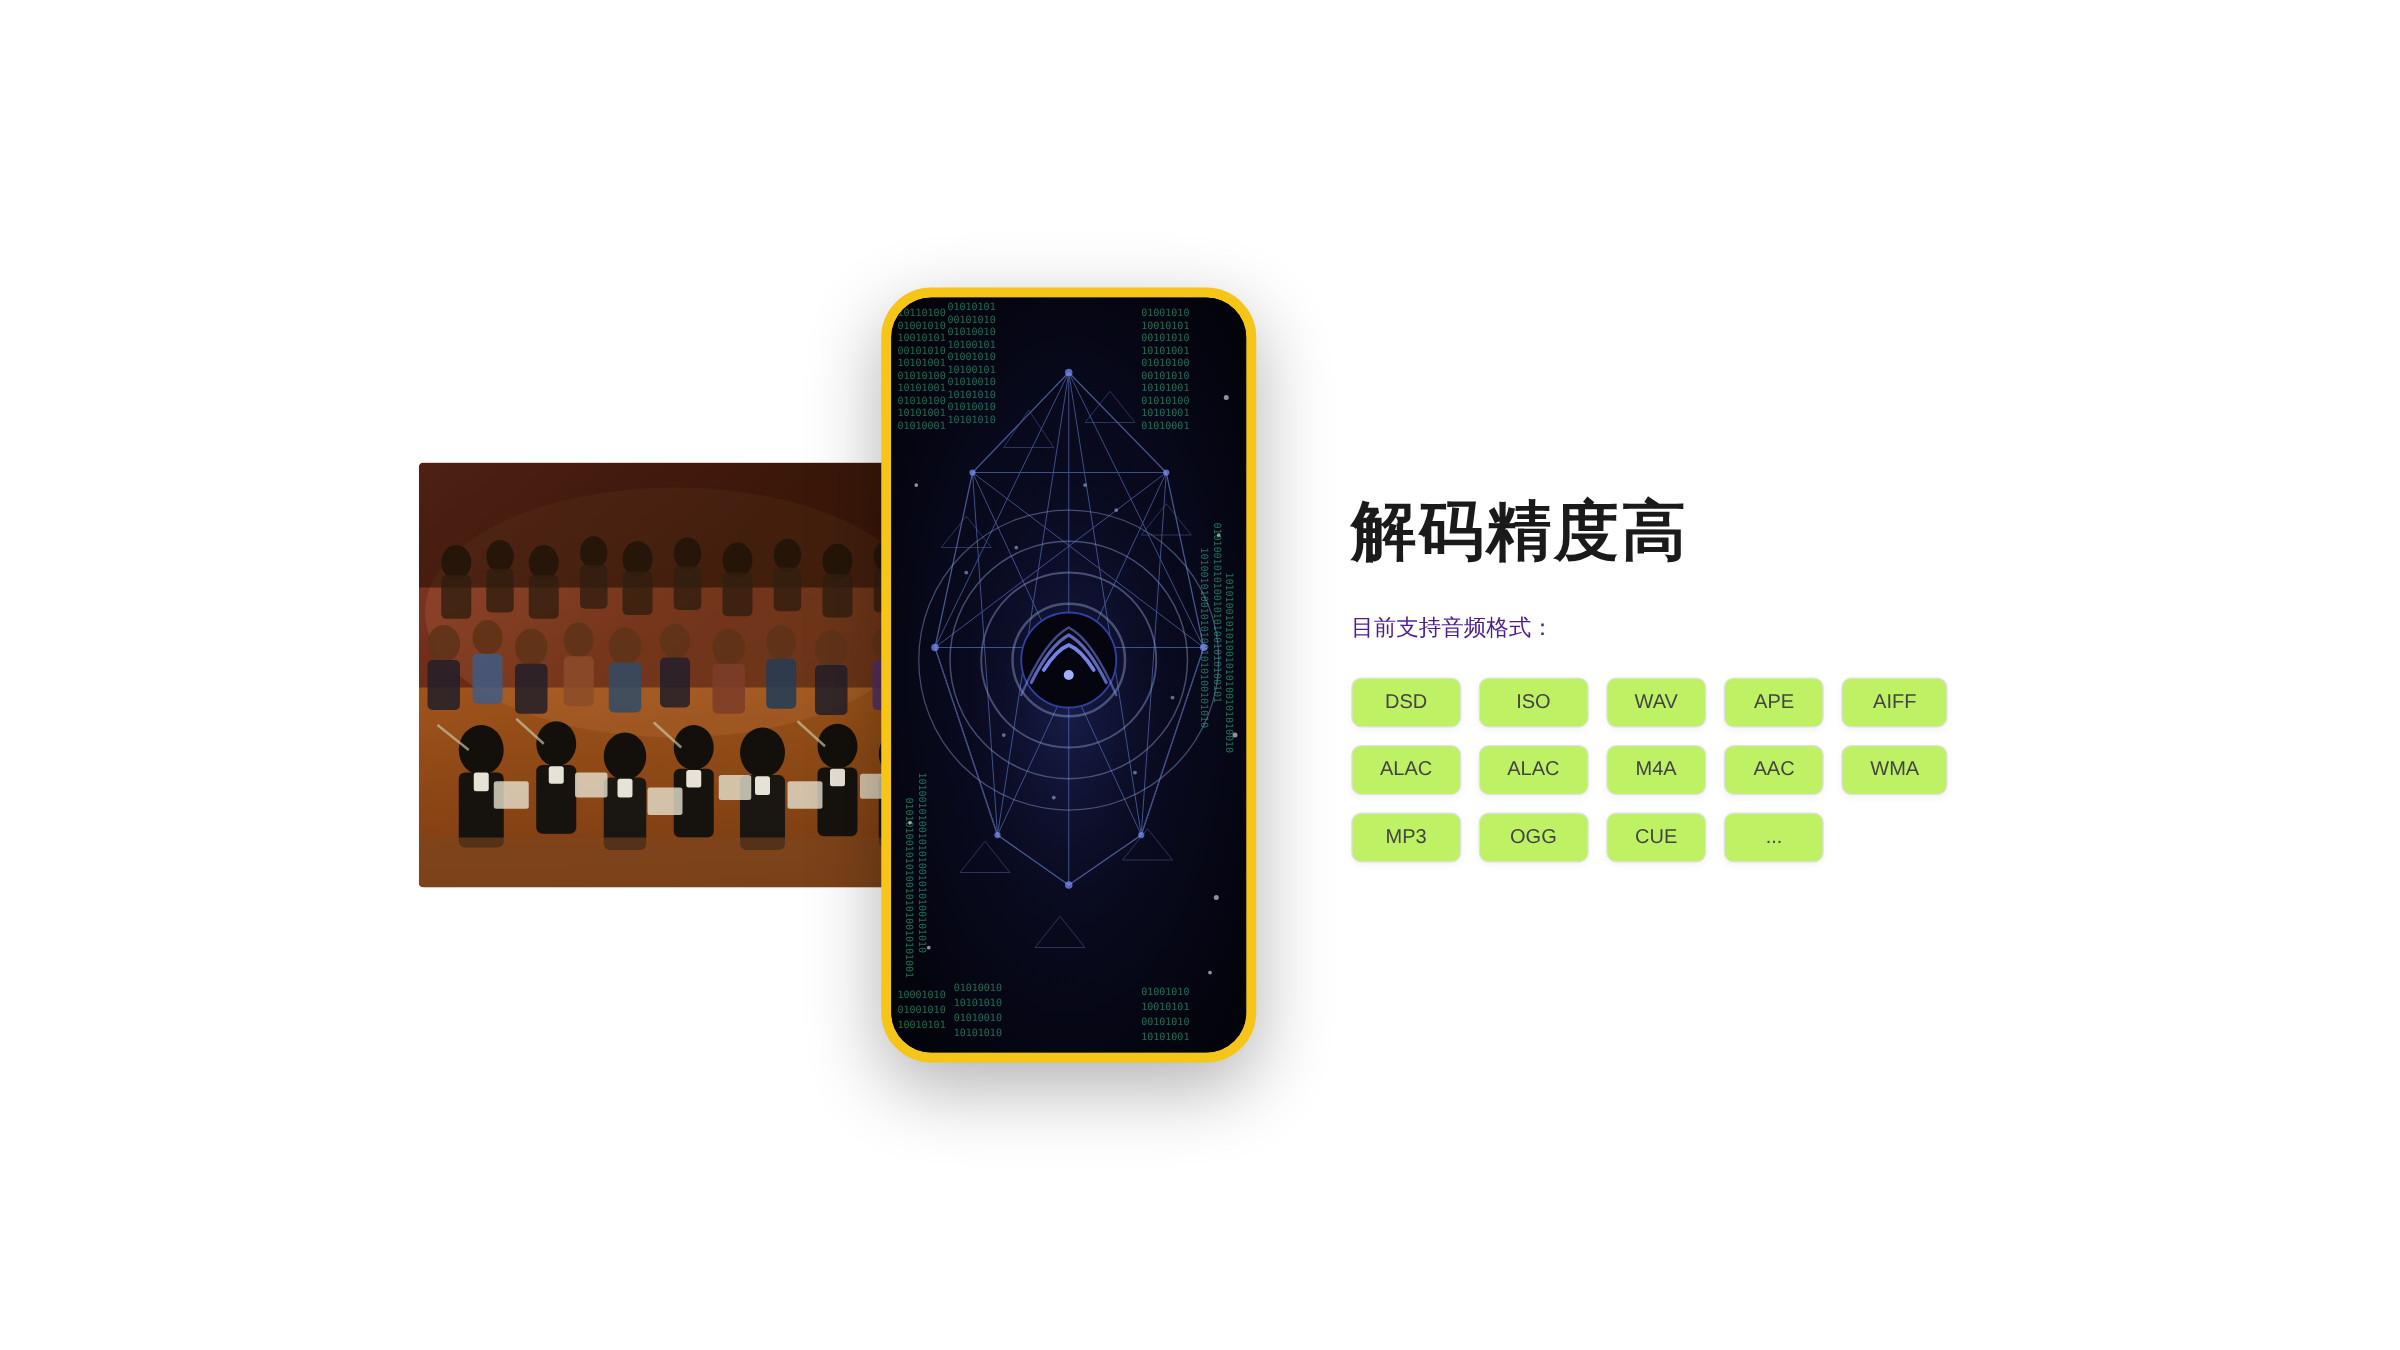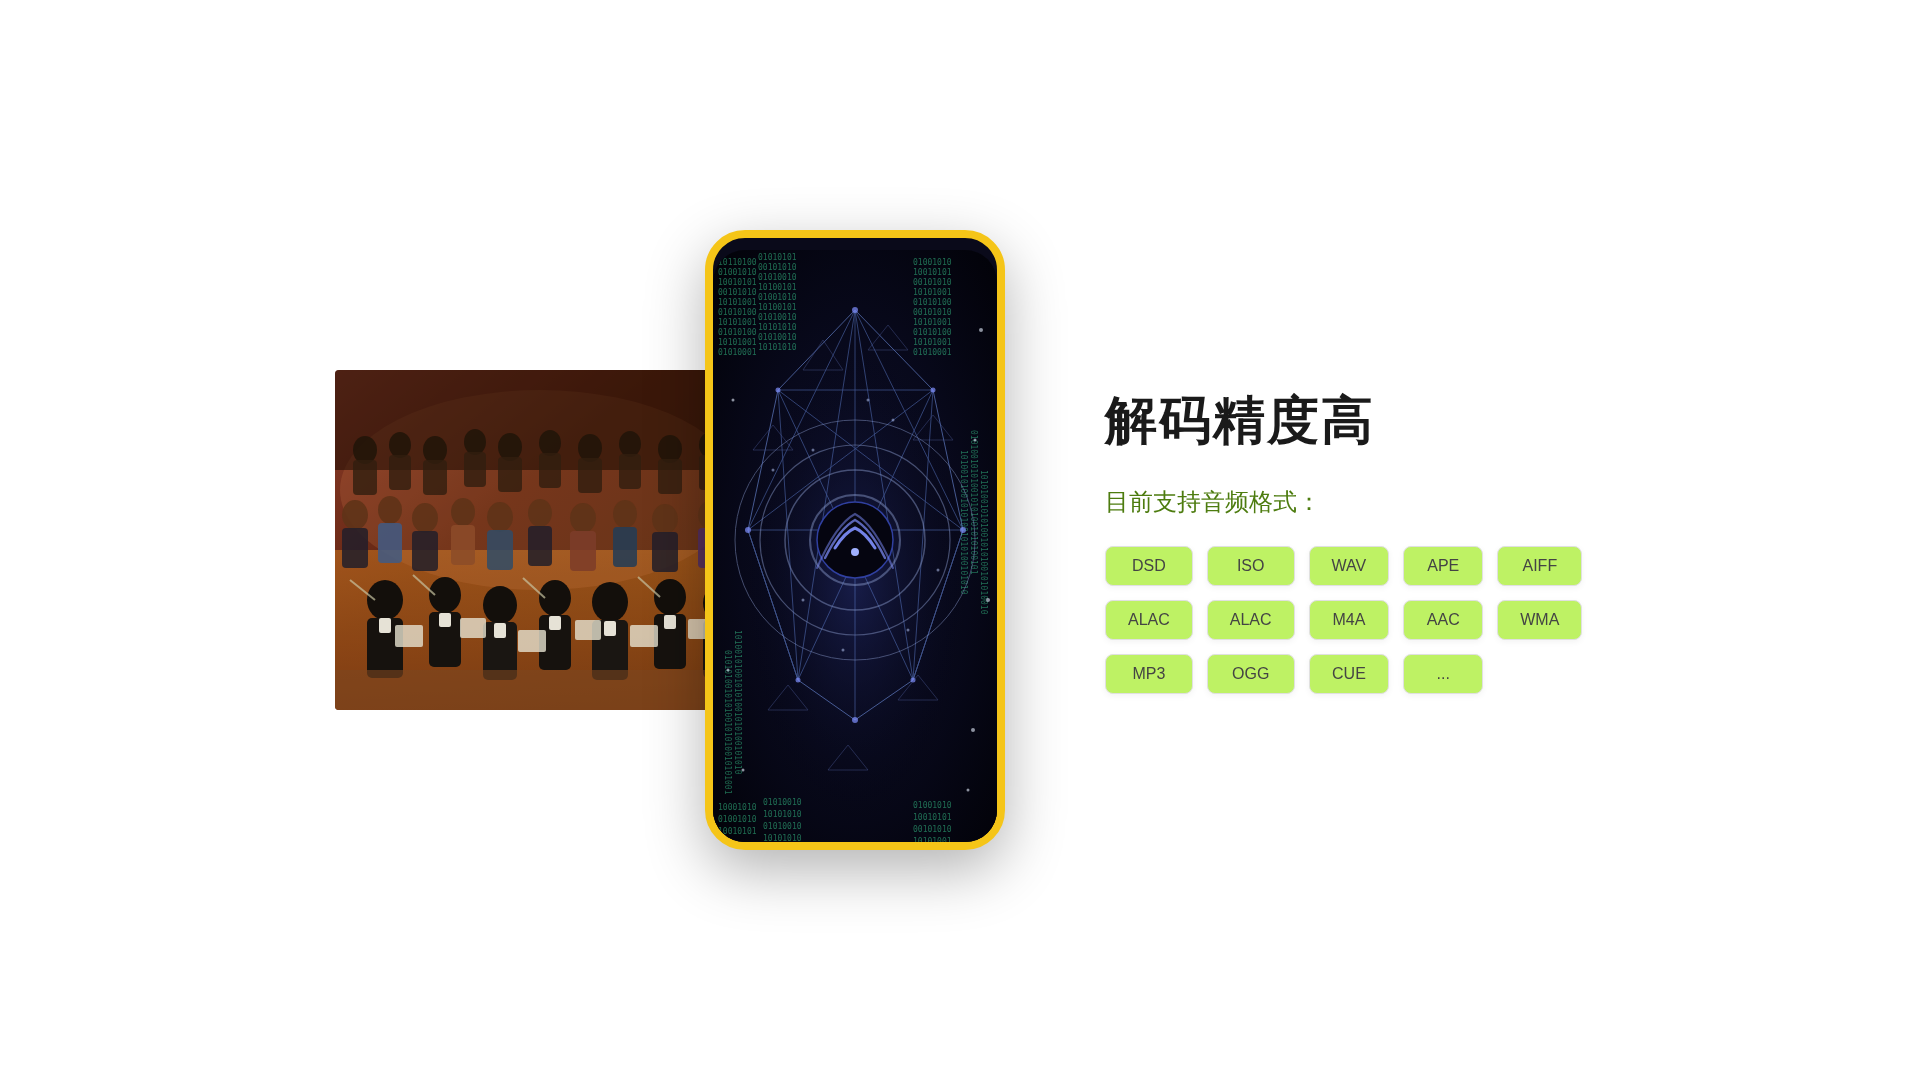--- a/index.html
+++ b/index.html
@@ -60,48 +60,47 @@
       box-shadow: 0 20px 60px rgba(0,0,0,0.3);
     }
 
     .phone-screen {
       width: 100%;
       height: 100%;
       background: #070710;
       position: relative;
       overflow: hidden;
       border-radius: 32px;
-      margin-top: 12px;
     }
 
     
     .right-content {
       flex: 1;
-      padding-left: 100px;
+      padding-left: 76px;
       max-width: 580px;
     }
 
     .main-title {
       font-size: 52px;
       font-weight: 700;
       color: #1a1a1a;
       margin-bottom: 30px;
       letter-spacing: 2px;
     }
 
     .description {
       font-size: 22px;
       color: #555555;
       line-height: 1.8;
       margin-bottom: 50px;
     }
 
     .formats-title {
-      font-size: 24px;
-      color: #4d7c0f;
+      font-size: 18px;
+      color: #4c1d95;
       margin-bottom: 28px;
     }
 
     .format-grid {
       display: grid;
       grid-template-columns: repeat(5, auto);
       gap: 14px;
       width: fit-content;
     }
 

